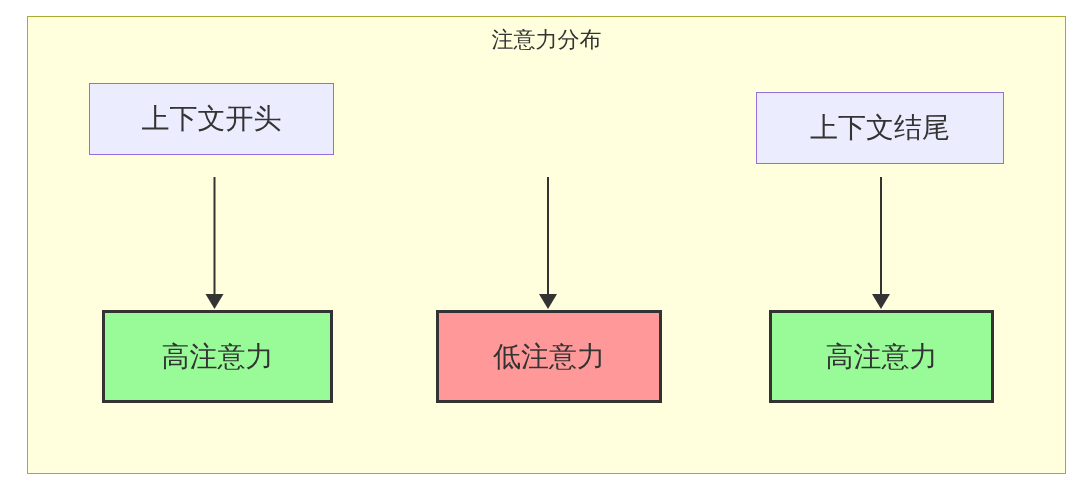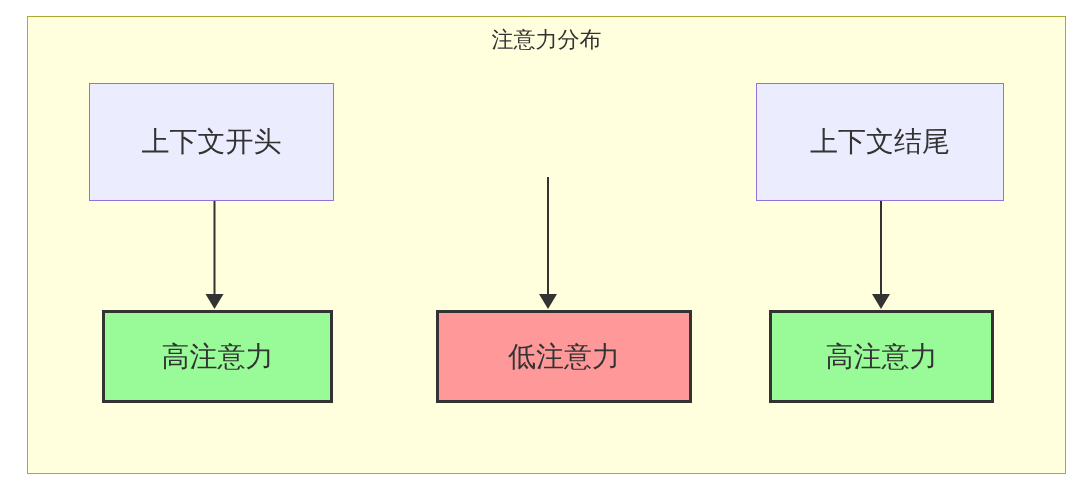--- a/index.html
+++ b/index.html
@@ -44,36 +44,36 @@
     justify-content: center;
     box-sizing: border-box;
     font-size: 28px;
     color: var(--color-text-color, #333333);
     text-align: center;
   }
   .node-context {
     background: var(--color-context-node-fill, #ececff);
     border: 1.5px solid var(--color-context-node-border, #9370db);
     top: 66px;
-    height: 118px;
+    height: 72px;
   }
   .node-attention {
     border: 3px solid var(--color-attention-node-border, #333333);
     top: 293px;
     height: 93px;
   }
   .node-high { background: var(--color-high-attention-fill, #98fb98); }
   .node-low  { background: var(--color-low-attention-fill, #ff9999); }
 
   #node-ctx-start  { left: 61px;  width: 245px; }
   #node-ctx-middle { left: 395px; width: 247px; }
-  #node-ctx-end    { left: 728px; width: 248px; }
+  #node-ctx-end    { left: 728px; width: 248px; margin-top: 9px; }
 
   #node-att-start  { left: 74px;  width: 231px; }
-  #node-att-middle { left: 408px; width: 256px; font-family: Liberation Serif, serif; }
+  #node-att-middle { left: 408px; width: 226px; font-family: Liberation Serif, serif; }
   #node-att-end    { left: 741px; width: 225px; }
 
   .edges-layer {
     position: absolute;
     left: 0;
     top: 0;
     width: 1035px;
     height: 454px;
     pointer-events: none;
   }

